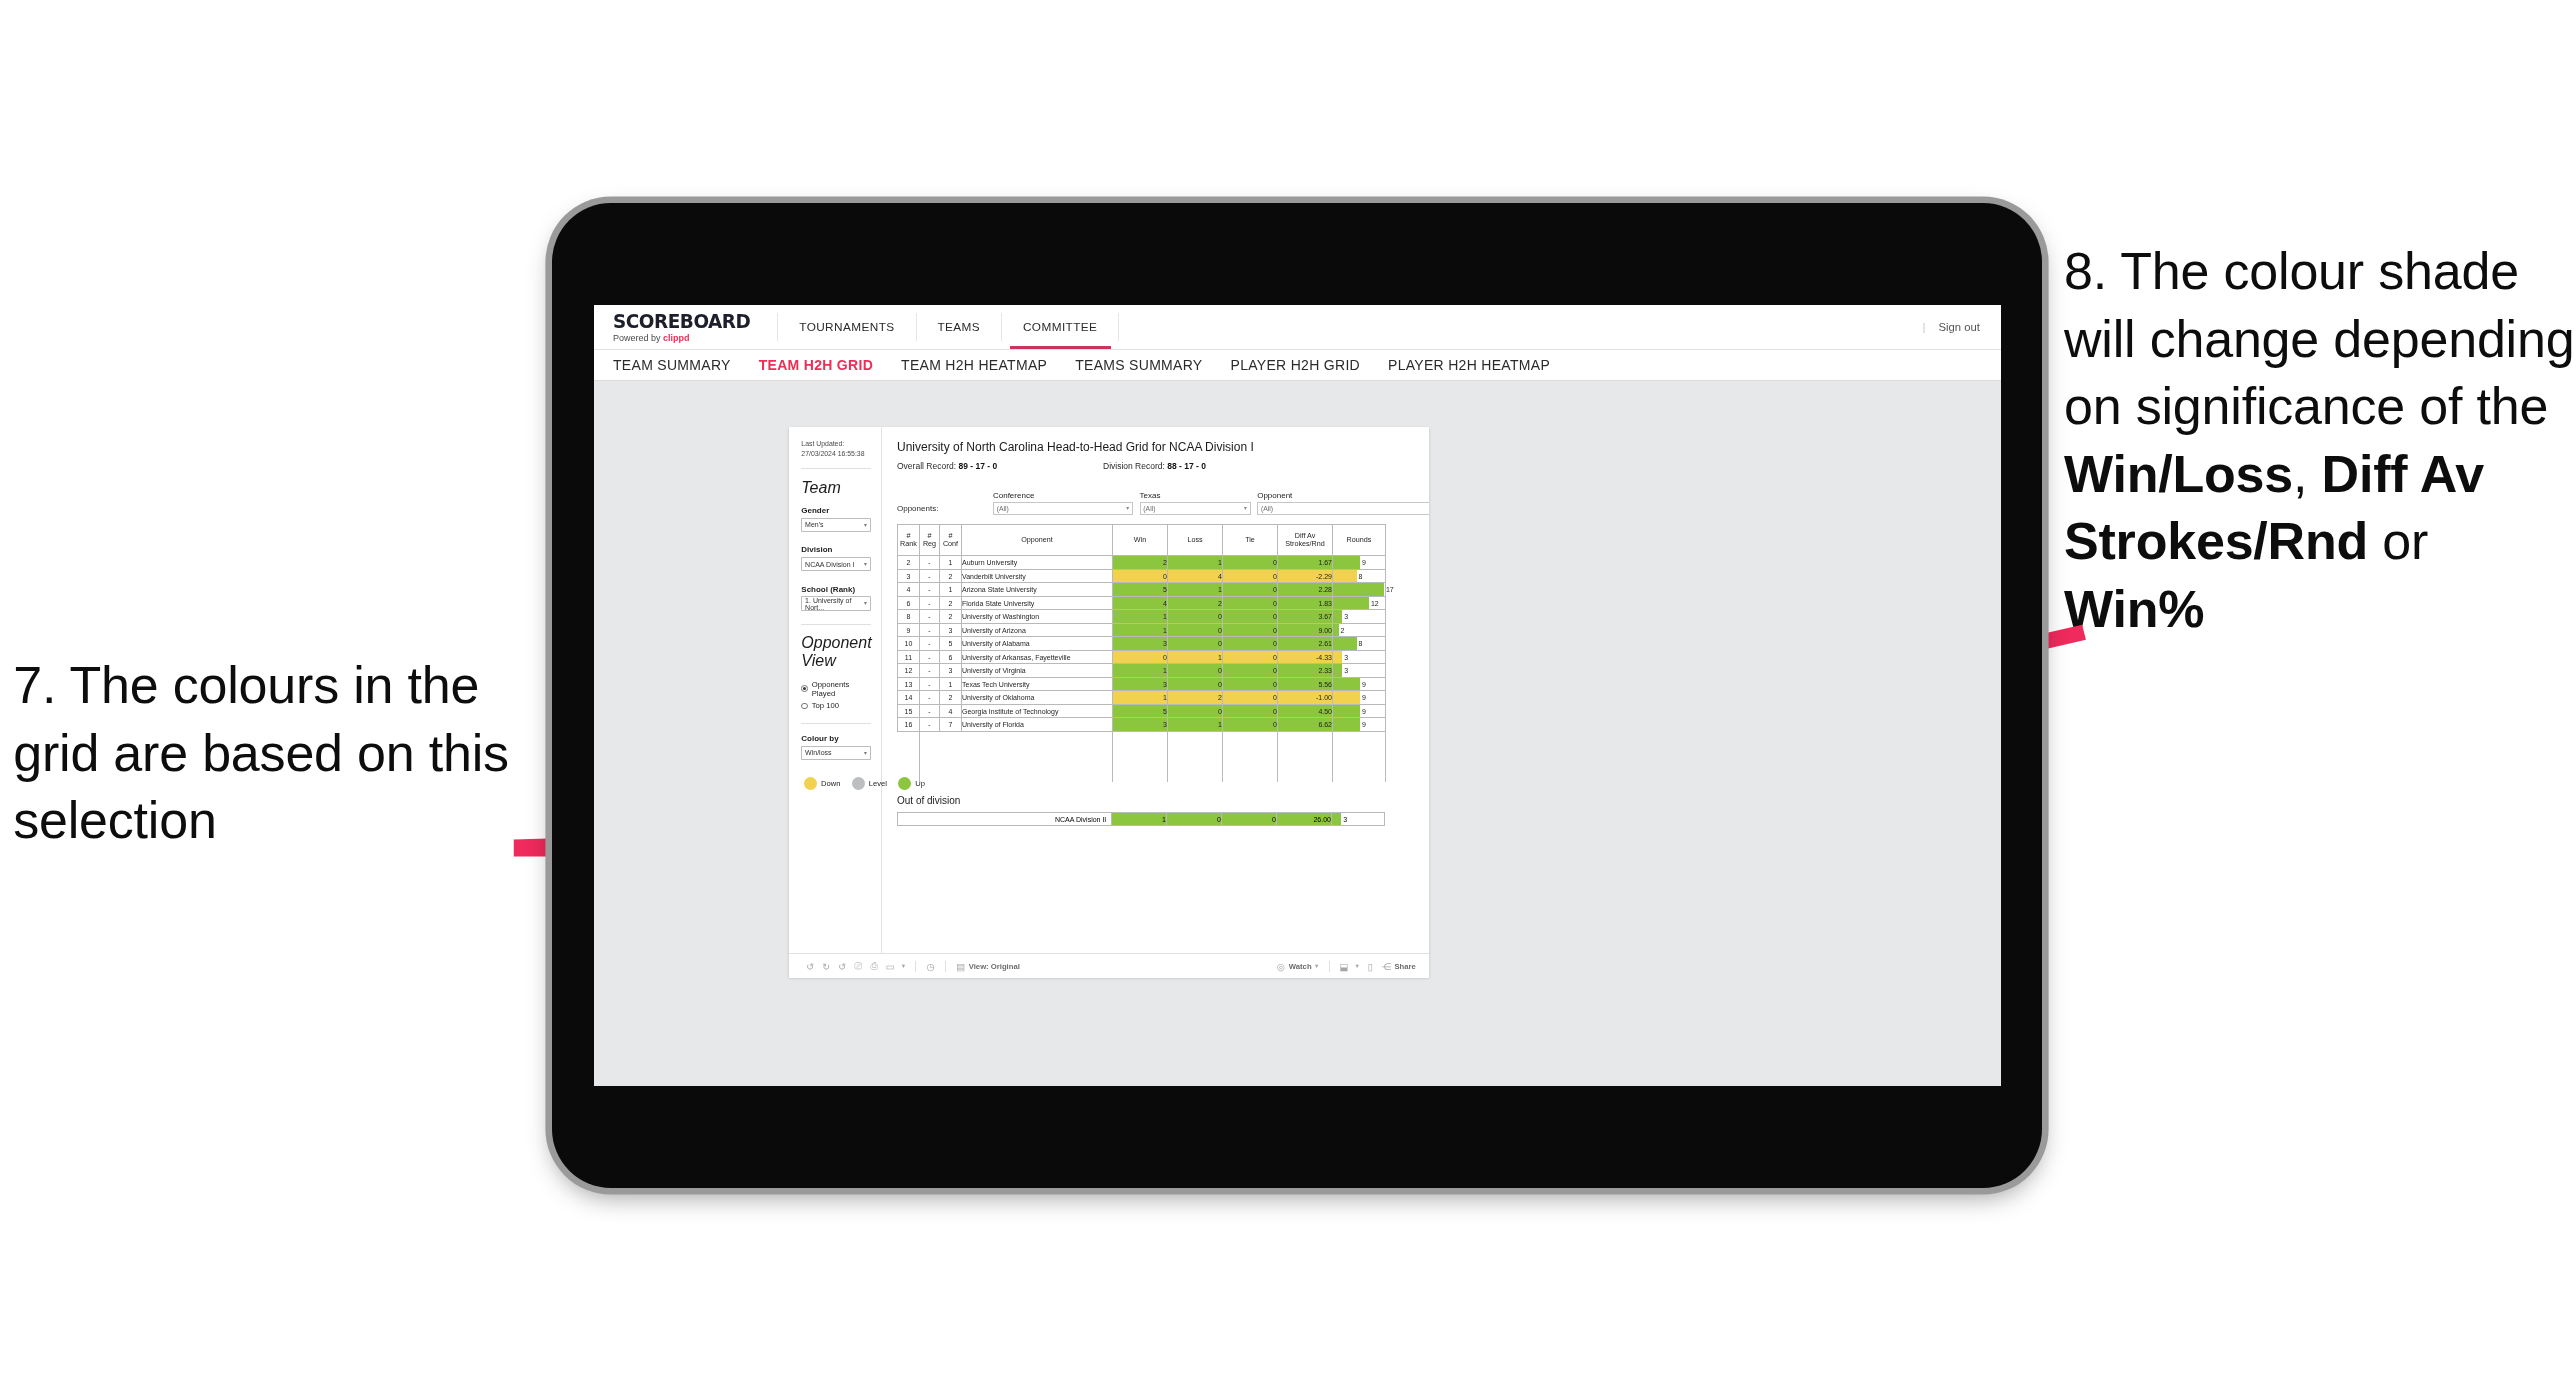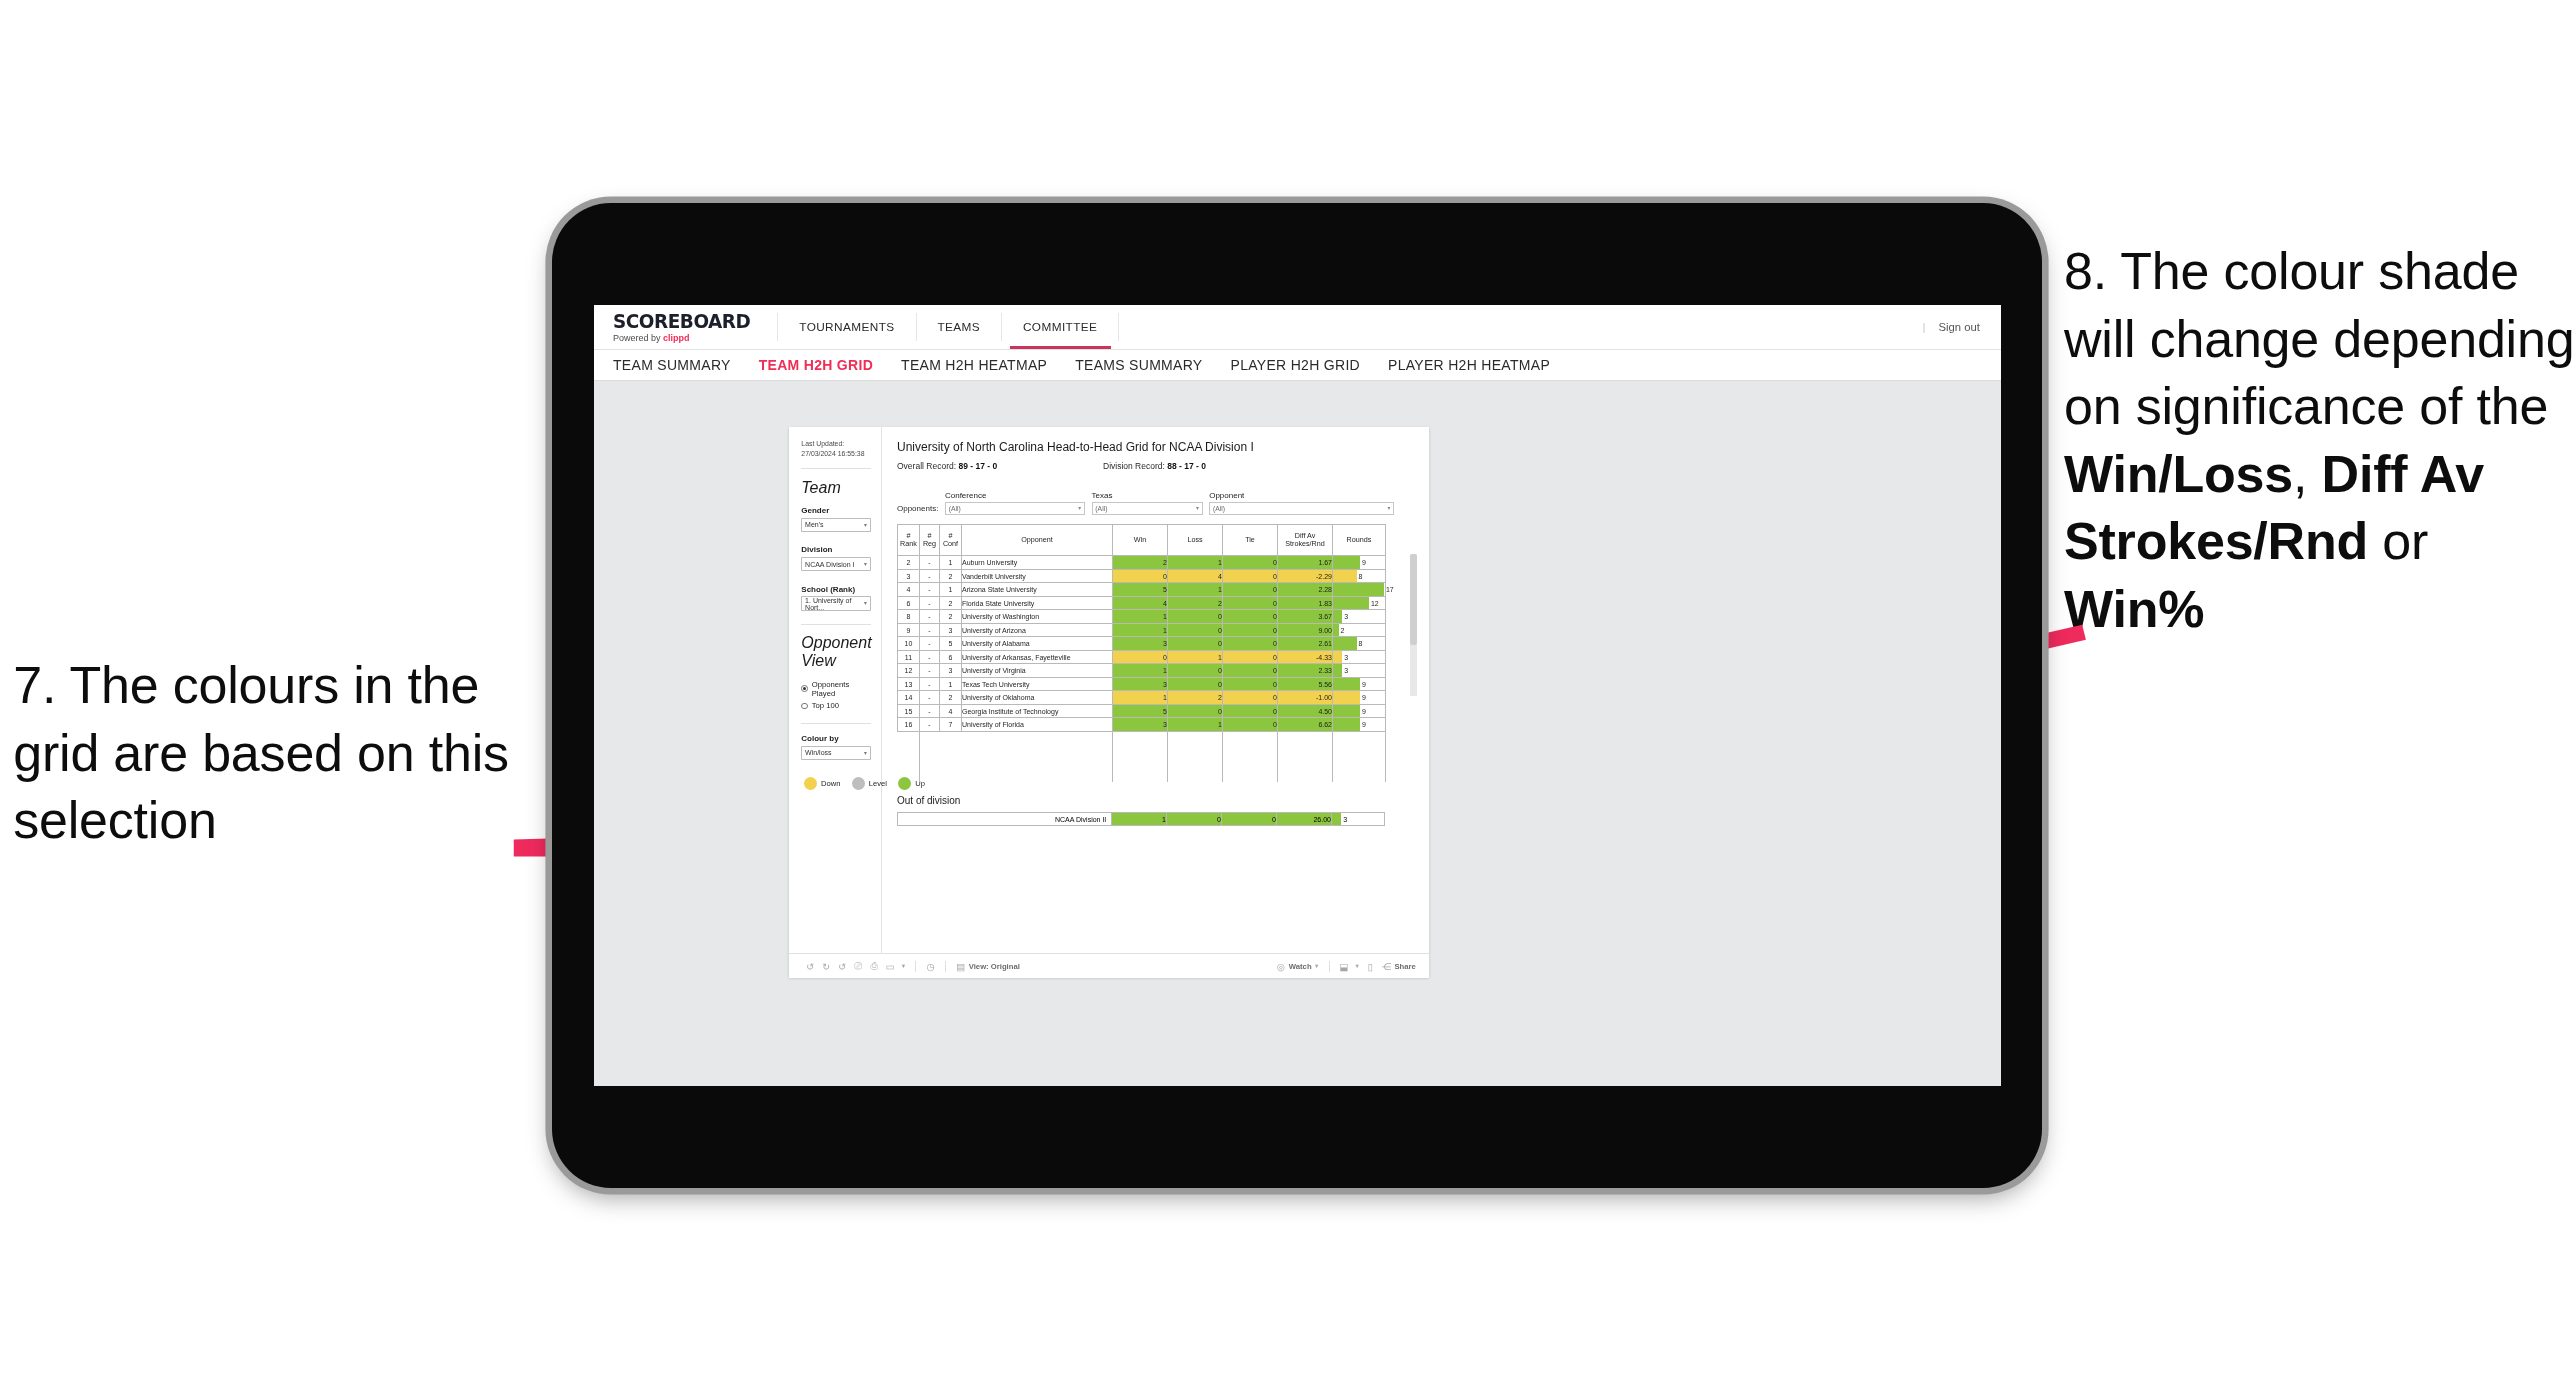--- a/index.html
+++ b/index.html
@@ -276,21 +276,21 @@
               <div class="r1">
                 <span>Overall Record: </span><b>89 - 17 - 0</b>
               </div>
               <div>
                 <span>Division Record: </span><b>88 - 17 - 0</b>
               </div>
             </div>
 
             <div class="filters">
               <div class="oplabel">Opponents:</div>
-              <div class="fcol" style="width:140px;">
+              <div class="fcol" style="width:140px;margin-left:48px;">
                 <div class="flabel">Conference</div>
                 <div class="fsel">
                   <span>(All)</span>
                   <span class="caret">▾</span>
                 </div>
               </div>
               <div class="fcol" style="width:111px;">
                 <div class="flabel">Texas</div>
                 <div class="fsel">
                   <span>(All)</span>

